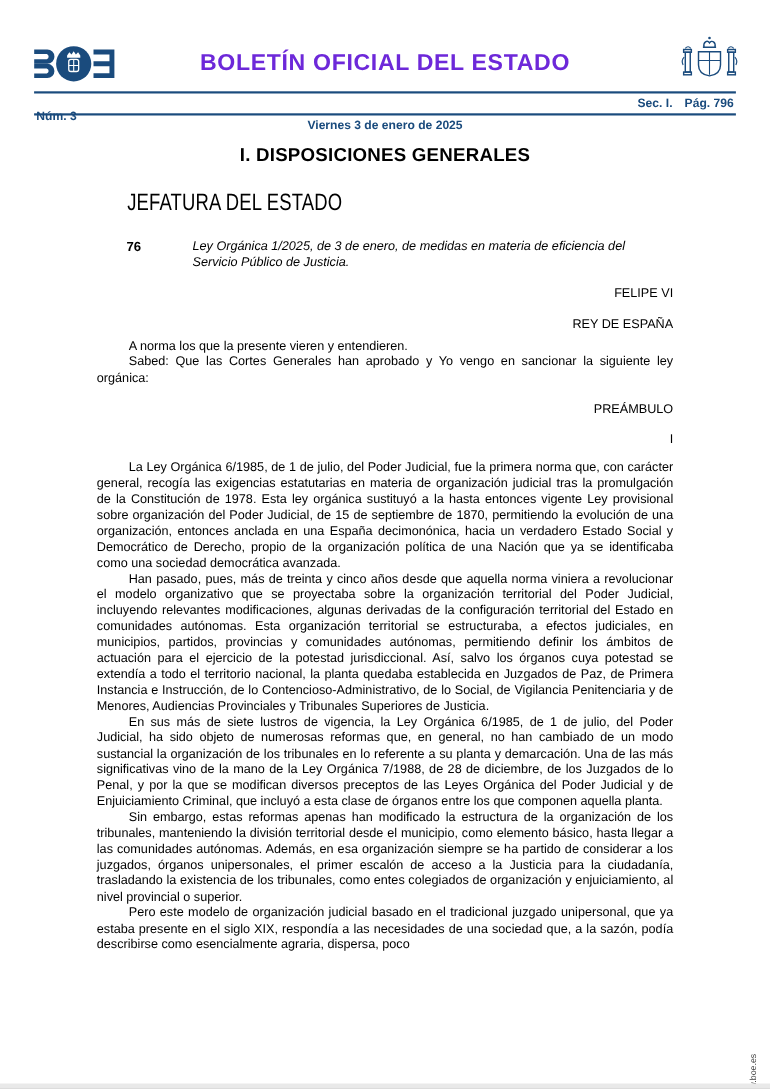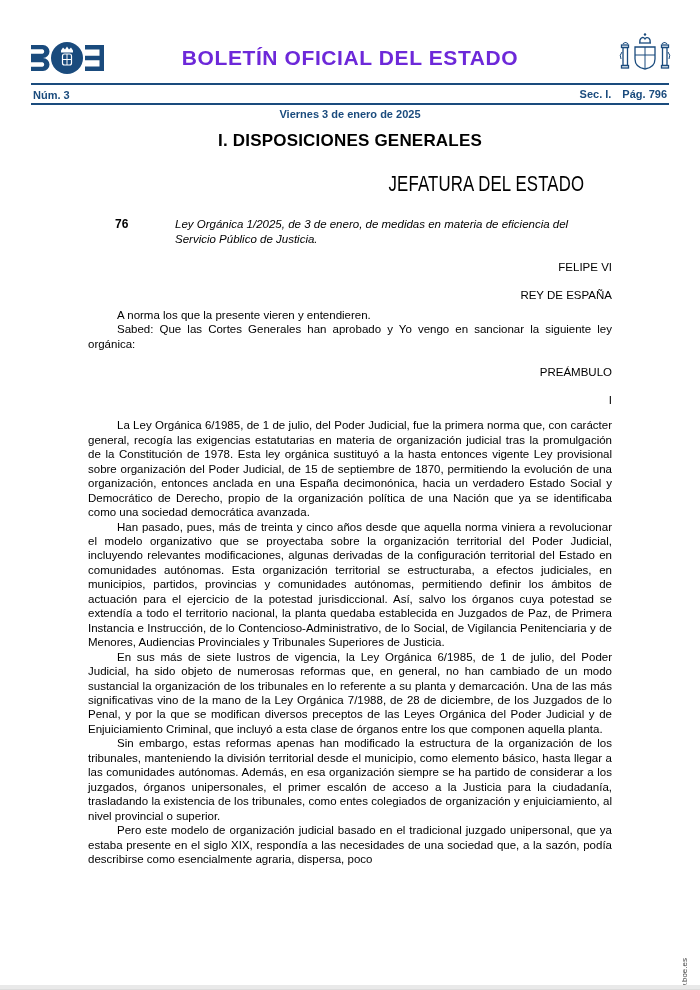--- a/index.html
+++ b/index.html
@@ -26,35 +26,35 @@
   .coat-of-arms { position:absolute; right:29px; top:32px; width:52px; height:50px; }
 
   .rule { position:absolute; left:31px; right:31px; height:2px; background:#1a4b7d; }
   .rule-top { top:83px; }
   .rule-bottom { top:103px; }
 
   .meta-row {
     position:absolute; left:31px; right:31px; top:87px; height:15px;
     font-size:11px; font-weight:bold; color:#1a4b7d;
   }
-  .meta-issue { position:absolute; left:2px; top:2px; }
+  .meta-issue { position:absolute; left:2px; top:13px; }
   .meta-date  { position:absolute; left:0; right:0; top:1px; text-align:center;margin-top:20px; }
   .meta-right { position:absolute; right:2px; top:1px;margin-left:32px; }
   .meta-right .gap { display:inline-block; width:11px; }
 
   
   #content { position:absolute; left:88px; right:88px; top:131px; }
 
   .section-heading {
     margin:0; text-align:center;
     font-size:17px; font-weight:bold; line-height:20px;
     letter-spacing:0.2px;
   }
   .dept-heading {
-    margin:21px 0 0 0; text-align:right;
+    margin:21px 0 0 0; text-align:left;
     font-size:21.5px; font-weight:normal; line-height:24px;
     letter-spacing:0.2px;
   }
   .dept-heading .condensed { display:inline-block; transform:scaleX(0.78); transform-origin:center; white-space:nowrap; }
 
   .item-row { display:flex; margin-top:21px; padding-left:27px; }
   .item-number { width:60px; flex:0 0 60px; font-size:12px; font-weight:bold; line-height:14.5px; }
   .item-title  { flex:1; font-size:11.5px; font-style:italic; line-height:14.5px; }
 
   .center-line { margin:0; text-align:right; font-size:11.5px; line-height:14.5px; }

